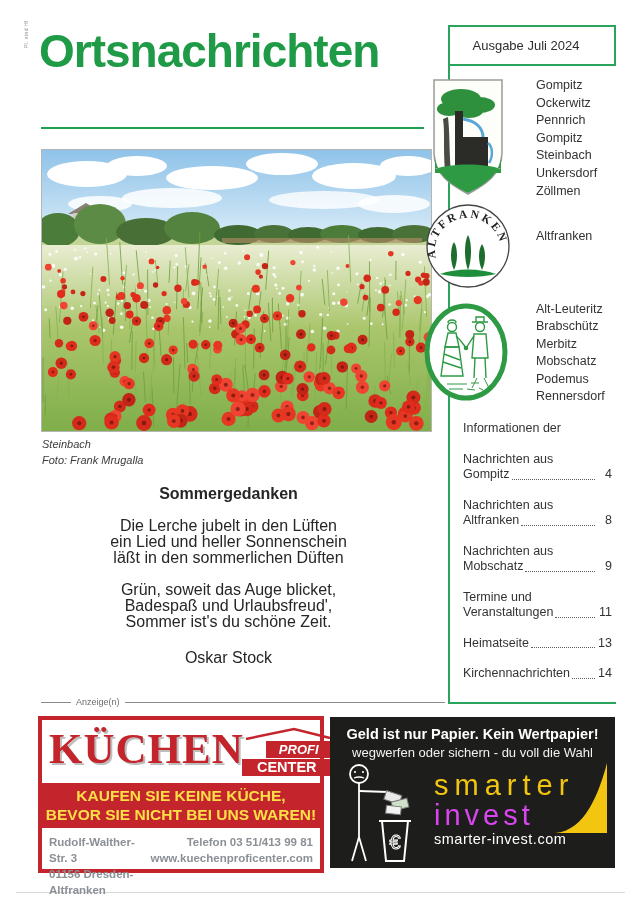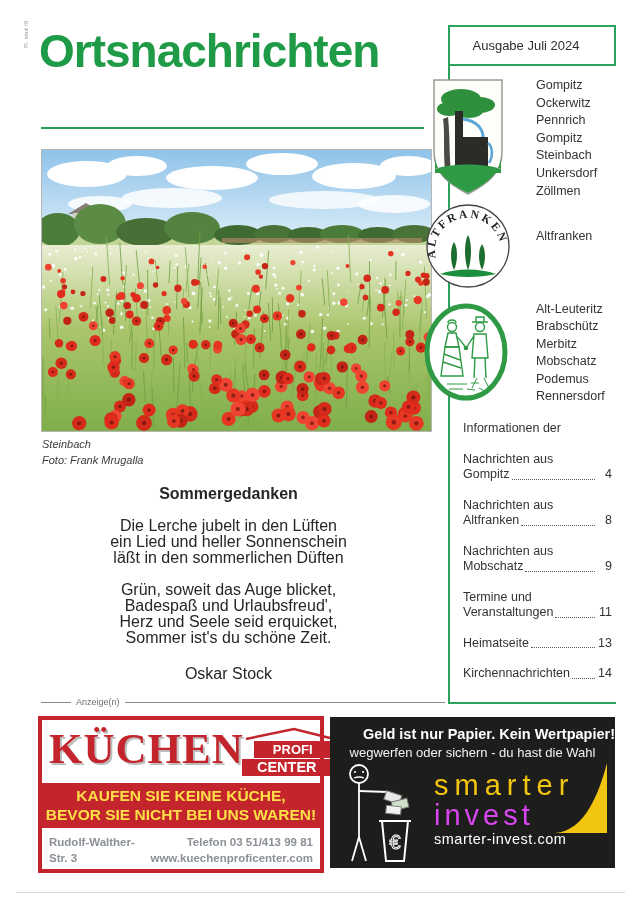--- a/index.html
+++ b/index.html
@@ -53,28 +53,28 @@
   .ad-divider .seg1{width:30px;height:1px;background:#8a8a8a;margin-right:5px;}
   .ad-divider .seg2{flex:1;height:1px;background:#8a8a8a;margin-left:5px;}
 
   .ad-kuechen{position:absolute;left:30px;top:716px;width:278px;height:149px;border:4px solid #c4242b;background:#fff;}
   .ak-top{display:flex;justify-content:flex-start;align-items:flex-start;padding:5px 7px 2px 7px;height:56px;}
   .ak-brand{font-family:"Liberation Serif",serif;font-weight:bold;font-size:43px;line-height:48px;color:#c4242b;
     letter-spacing:1px;text-shadow:2px 2px 0 #bdbdbd;}
   .ak-pc{width:88px;display:flex;flex-direction:column;align-items:flex-end;padding-top:2px;}
   .ak-roof{margin-bottom:1px;}
   .ak-box{background:#c4242b;color:#fff;font-weight:bold;text-align:center;line-height:15px;}
-  .ak-box.profi{font-size:13px;width:62px;padding:1px 8px;}
+  .ak-box.profi{font-size:13px;width:62px;padding:1px 2px;font-style:italic;}
   .ak-box.center{font-size:14.5px;width:86px;padding:1px 2px;margin-top:1px;}
   .ak-band{background:#c4242b;color:#fde047;font-weight:bold;text-align:center;font-size:15.5px;line-height:19px;padding:3px 0 4px 0;}
   .ak-foot{display:flex;justify-content:space-between;padding:6px 7px 0 7px;font-size:11.5px;font-weight:bold;color:#8b9096;line-height:16px;}
   .ak-foot .r{text-align:right;}
 
   .ad-invest{position:absolute;left:322px;top:717px;width:285px;height:151px;background:#1d1d1b;color:#fff;}
-  .ai-h1{text-align:right;font-weight:bold;font-size:14.5px;padding-top:9px;}
+  .ai-h1{text-align:center;font-weight:bold;font-size:14.5px;padding-top:9px;}
   .ai-h2{text-align:center;font-size:13px;padding-top:3px;color:#f2f2f2;}
   .ai-fig{position:absolute;left:8px;top:44px;}
   .ai-brand{position:absolute;left:104px;top:53px;}
   .ai-smarter{color:#f2c511;font-size:29px;letter-spacing:6px;line-height:30px;}
   .ai-invest{color:#d946ef;font-size:29px;letter-spacing:4px;line-height:30px;}
   .ai-url{color:#fff;font-size:14.5px;letter-spacing:.5px;margin-top:1px;}
   .ai-curve{position:absolute;right:8px;top:46px;}
 </style>
 </head>
 <body>
@@ -724,21 +724,20 @@
   <div class="poem">
     <div class="ptitle">Sommergedanken</div>
     <div class="stanza">
       <div>Die Lerche jubelt in den Lüften</div>
       <div>ein Lied und heller Sonnenschein</div>
       <div>läßt in den sommerlichen Düften</div>
     </div>
     <div class="stanza">
       <div>Grün, soweit das Auge blicket,</div>
       <div>Badespaß und Urlaubsfreud',</div>
-      <div>Herz und Seele seid erquicket,</div>
       <div>Sommer ist's du schöne Zeit.</div>
     </div>
     <div class="author">Oskar Stock</div>
   </div>
 
   <div class="sb-vline"></div>
   <div class="sb-line sb-top"></div>
   <div class="sb-line sb-mid"></div>
   <div class="sb-line sb-bot"></div>
   <div class="sb-rtick"></div>
@@ -895,31 +894,32 @@
         <div class="ak-box center">CENTER</div>
       </div>
     </div>
     <div class="ak-band">
       <div>KAUFEN SIE KEINE KÜCHE,</div>
       <div>BEVOR SIE NICHT BEI UNS WAREN!</div>
     </div>
     <div class="ak-foot">
       <div>
         <div>Rudolf-Walther-Str. 3</div>
+        <div>01156 Dresden-Altfranken</div>
       </div>
       <div class="r">
         <div>Telefon 03 51/413 99 81</div>
         <div>www.kuechenproficenter.com</div>
       </div>
     </div>
   </div>
 
   <div class="ad-invest">
     <div class="ai-h1">Geld ist nur Papier. Kein Wertpapier!</div>
-    <div class="ai-h2">wegwerfen oder sichern - du hast die Wahl</div>
+    <div class="ai-h2">wegwerfen oder sichern - du voll die Wahl</div>
     <div class="ai-fig">
       <svg width="92" height="104" viewBox="0 0 92 104">
         <g stroke="#ffffff" stroke-width="1.8" fill="none">
           <circle cx="21" cy="13" r="9"></circle>
           <path d="M17,10 L17,12 M25,10 L25,12" stroke-width="1.6"></path>
           <path d="M16,17 Q21,15 26,17" stroke-width="1.3"></path>
           <path d="M21,22 L21,76"></path>
           <path d="M21,76 L14,100 M21,76 L28,100"></path>
           <path d="M21,30 L50,31"></path>
         </g>

